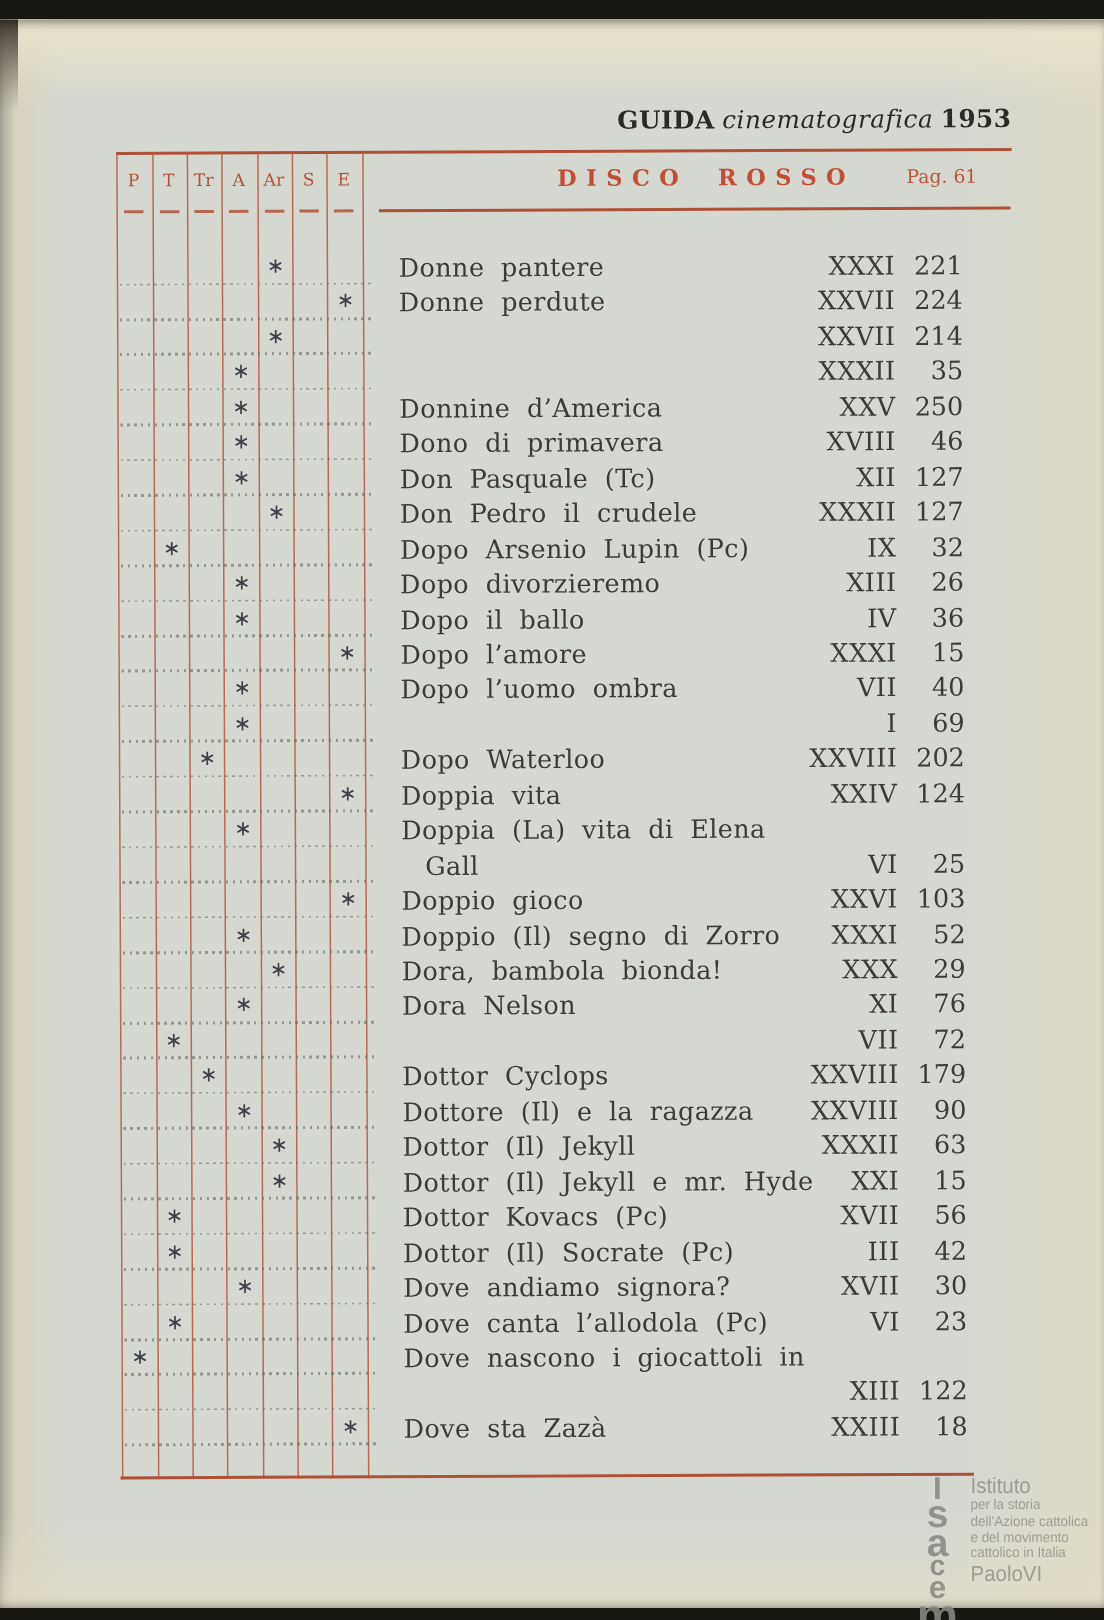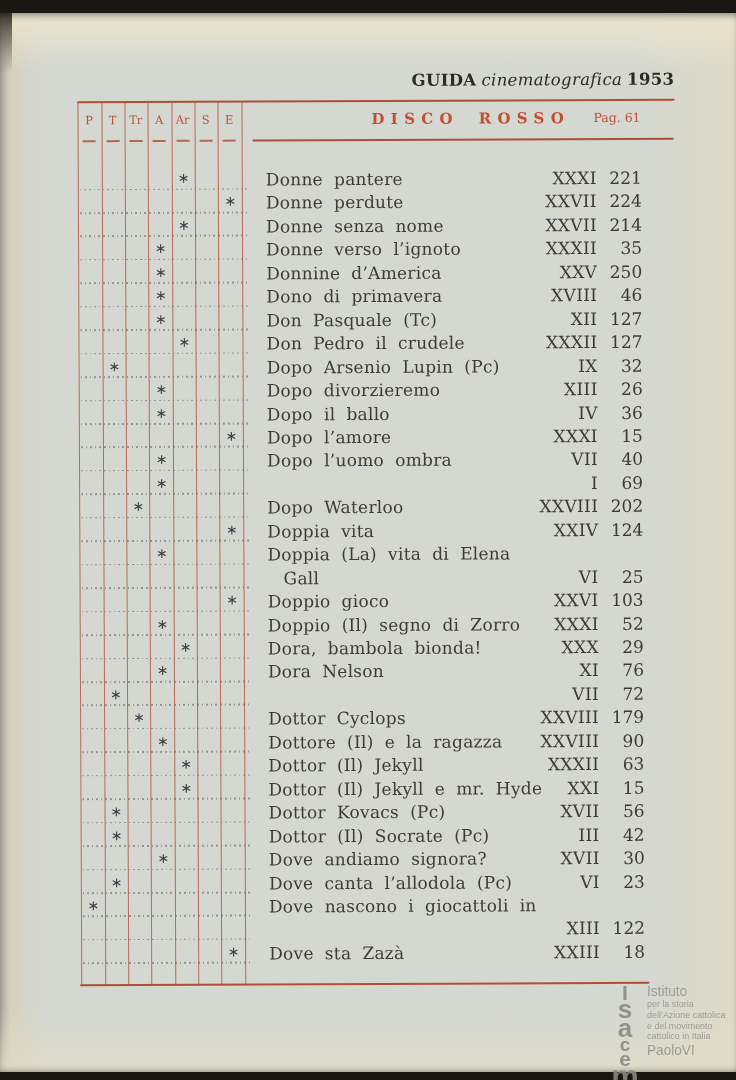--- a/index.html
+++ b/index.html
@@ -28,21 +28,21 @@
   .top-rule{left:77px;top:100px;width:597px;height:2px;}
   .mid-rule{left:252px;top:139px;width:421px;height:1.8px;}
   .bottom-rule{left:76px;top:983px;width:569px;height:2px;}
   .hdr-dash{position:absolute;top:139px;width:13px;height:1.6px;background:#b25a42;opacity:.9;}
   
   .vline{position:absolute;top:101px;height:884px;width:1.4px;background:#b65a41;opacity:.88;}
   .col-letter{position:absolute;top:112px;width:20px;text-align:center;
               font-size:11.5px;color:#b5543a;font-family:"DejaVu Serif",serif;}
   .disco{position:absolute;left:371px;top:110px;font-size:15px;font-weight:bold;
          color:#c24f33;letter-spacing:.42em;word-spacing:.55em;white-space:nowrap;}
-  .pag{position:absolute;top:111px;right:96px;font-size:12.5px;color:#bc5338;margin-left:17px;}
+  .pag{position:absolute;top:111px;right:85px;font-size:12.5px;color:#bc5338;margin-left:17px;}
   
   .row-line{position:absolute;left:0;width:736px;height:23px;white-space:nowrap;
             font-size:17px;color:#3e3b35;}
   .leader{position:absolute;left:79px;top:18.5px;width:169px;height:1.6px;opacity:.62;
           background:repeating-linear-gradient(90deg,#6f6e64 0 1.6px,transparent 1.6px 4.6px);}
   .marker{position:absolute;top:0px;font-size:14px;color:#3f3f48;
           font-family:"DejaVu Sans",sans-serif;}
   .title{position:absolute;left:265px;top:0;letter-spacing:.015em;word-spacing:.32em;}
   .title.indent{left:281px;}
   .roman{position:absolute;right:140px;top:0;letter-spacing:.02em;}
@@ -109,28 +109,26 @@
         <div class="row-line" style="top: 192.45px;">
           <div class="leader"></div>
           <span class="marker" style="left: 223.7px;">∗</span>
           <span class="title">Donne perdute</span>
           <span class="roman">XXVII</span>
           <span class="num">224</span>
         </div>
         <div class="row-line" style="top: 215.9px;">
           <div class="leader"></div>
           <span class="marker" style="left: 177px;">∗</span>
-          <span class="title">Donne senza nome</span>
           <span class="roman">XXVII</span>
           <span class="num">214</span>
         </div>
         <div class="row-line" style="top: 239.35px;">
           <div class="leader"></div>
           <span class="marker" style="left: 153.7px;">∗</span>
-          <span class="title">Donne verso l’ignoto</span>
           <span class="roman">XXXII</span>
           <span class="num">35</span>
         </div>
         <div class="row-line" style="top: 262.8px;">
           <div class="leader"></div>
           <span class="marker" style="left: 153.7px;">∗</span>
           <span class="title">Donnine d’America</span>
           <span class="roman">XXV</span>
           <span class="num">250</span>
         </div>

